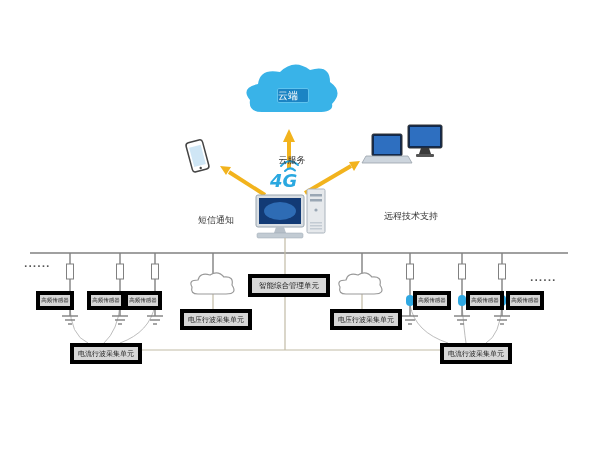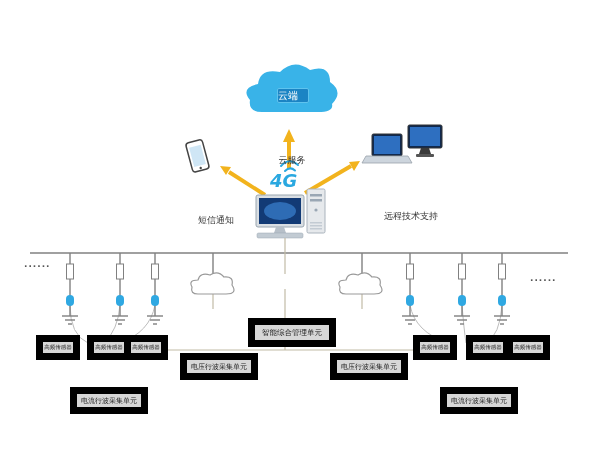--- a/index.html
+++ b/index.html
@@ -17,22 +17,22 @@
   .bcloud{ fill:#39b3e8; }
   .arrow { stroke:#f2b31d; stroke-width:4; fill:none; }
   .ahead { fill:#f2b31d; }
   .sig   { stroke:#2aa8e0; stroke-width:2; fill:none; stroke-linecap:round; }
 
   
   .lbl { position:absolute; color:#333; text-align:center; white-space:nowrap; overflow:hidden; }
   .caption { font-size:9px;margin-top:40px; }
   .chip-cloud { position:absolute; background:#1b84c4; color:#ffffff; font-size:10px; line-height:13px;
                 text-align:left; border-radius:2px; border:1px solid #5fc3ee; overflow:hidden; }
-  .gbox { position:absolute; background:#d7d7d7; border:7px solid #000000; color:#222;
-          display:flex; align-items:center; justify-content:center; text-align:center; overflow:hidden;margin-top:44px; }
+  .gbox { position:absolute; background:#d7d7d7; border:4px solid #000000; color:#222;
+          display:flex; align-items:center; justify-content:center; text-align:center; overflow:hidden; }
   .fourg { position:absolute; color:#2aa8e0; font-weight:bold; font-style:italic; font-size:18px; }
   .ellipsis { position:absolute; color:#555; font-weight:bold; font-size:9px; letter-spacing:1px; }
 </style>
 </head>
 <body>
 
 <div class="canvas">
 
   <svg class="art" width="600" height="454" viewBox="0 0 600 454">
 

